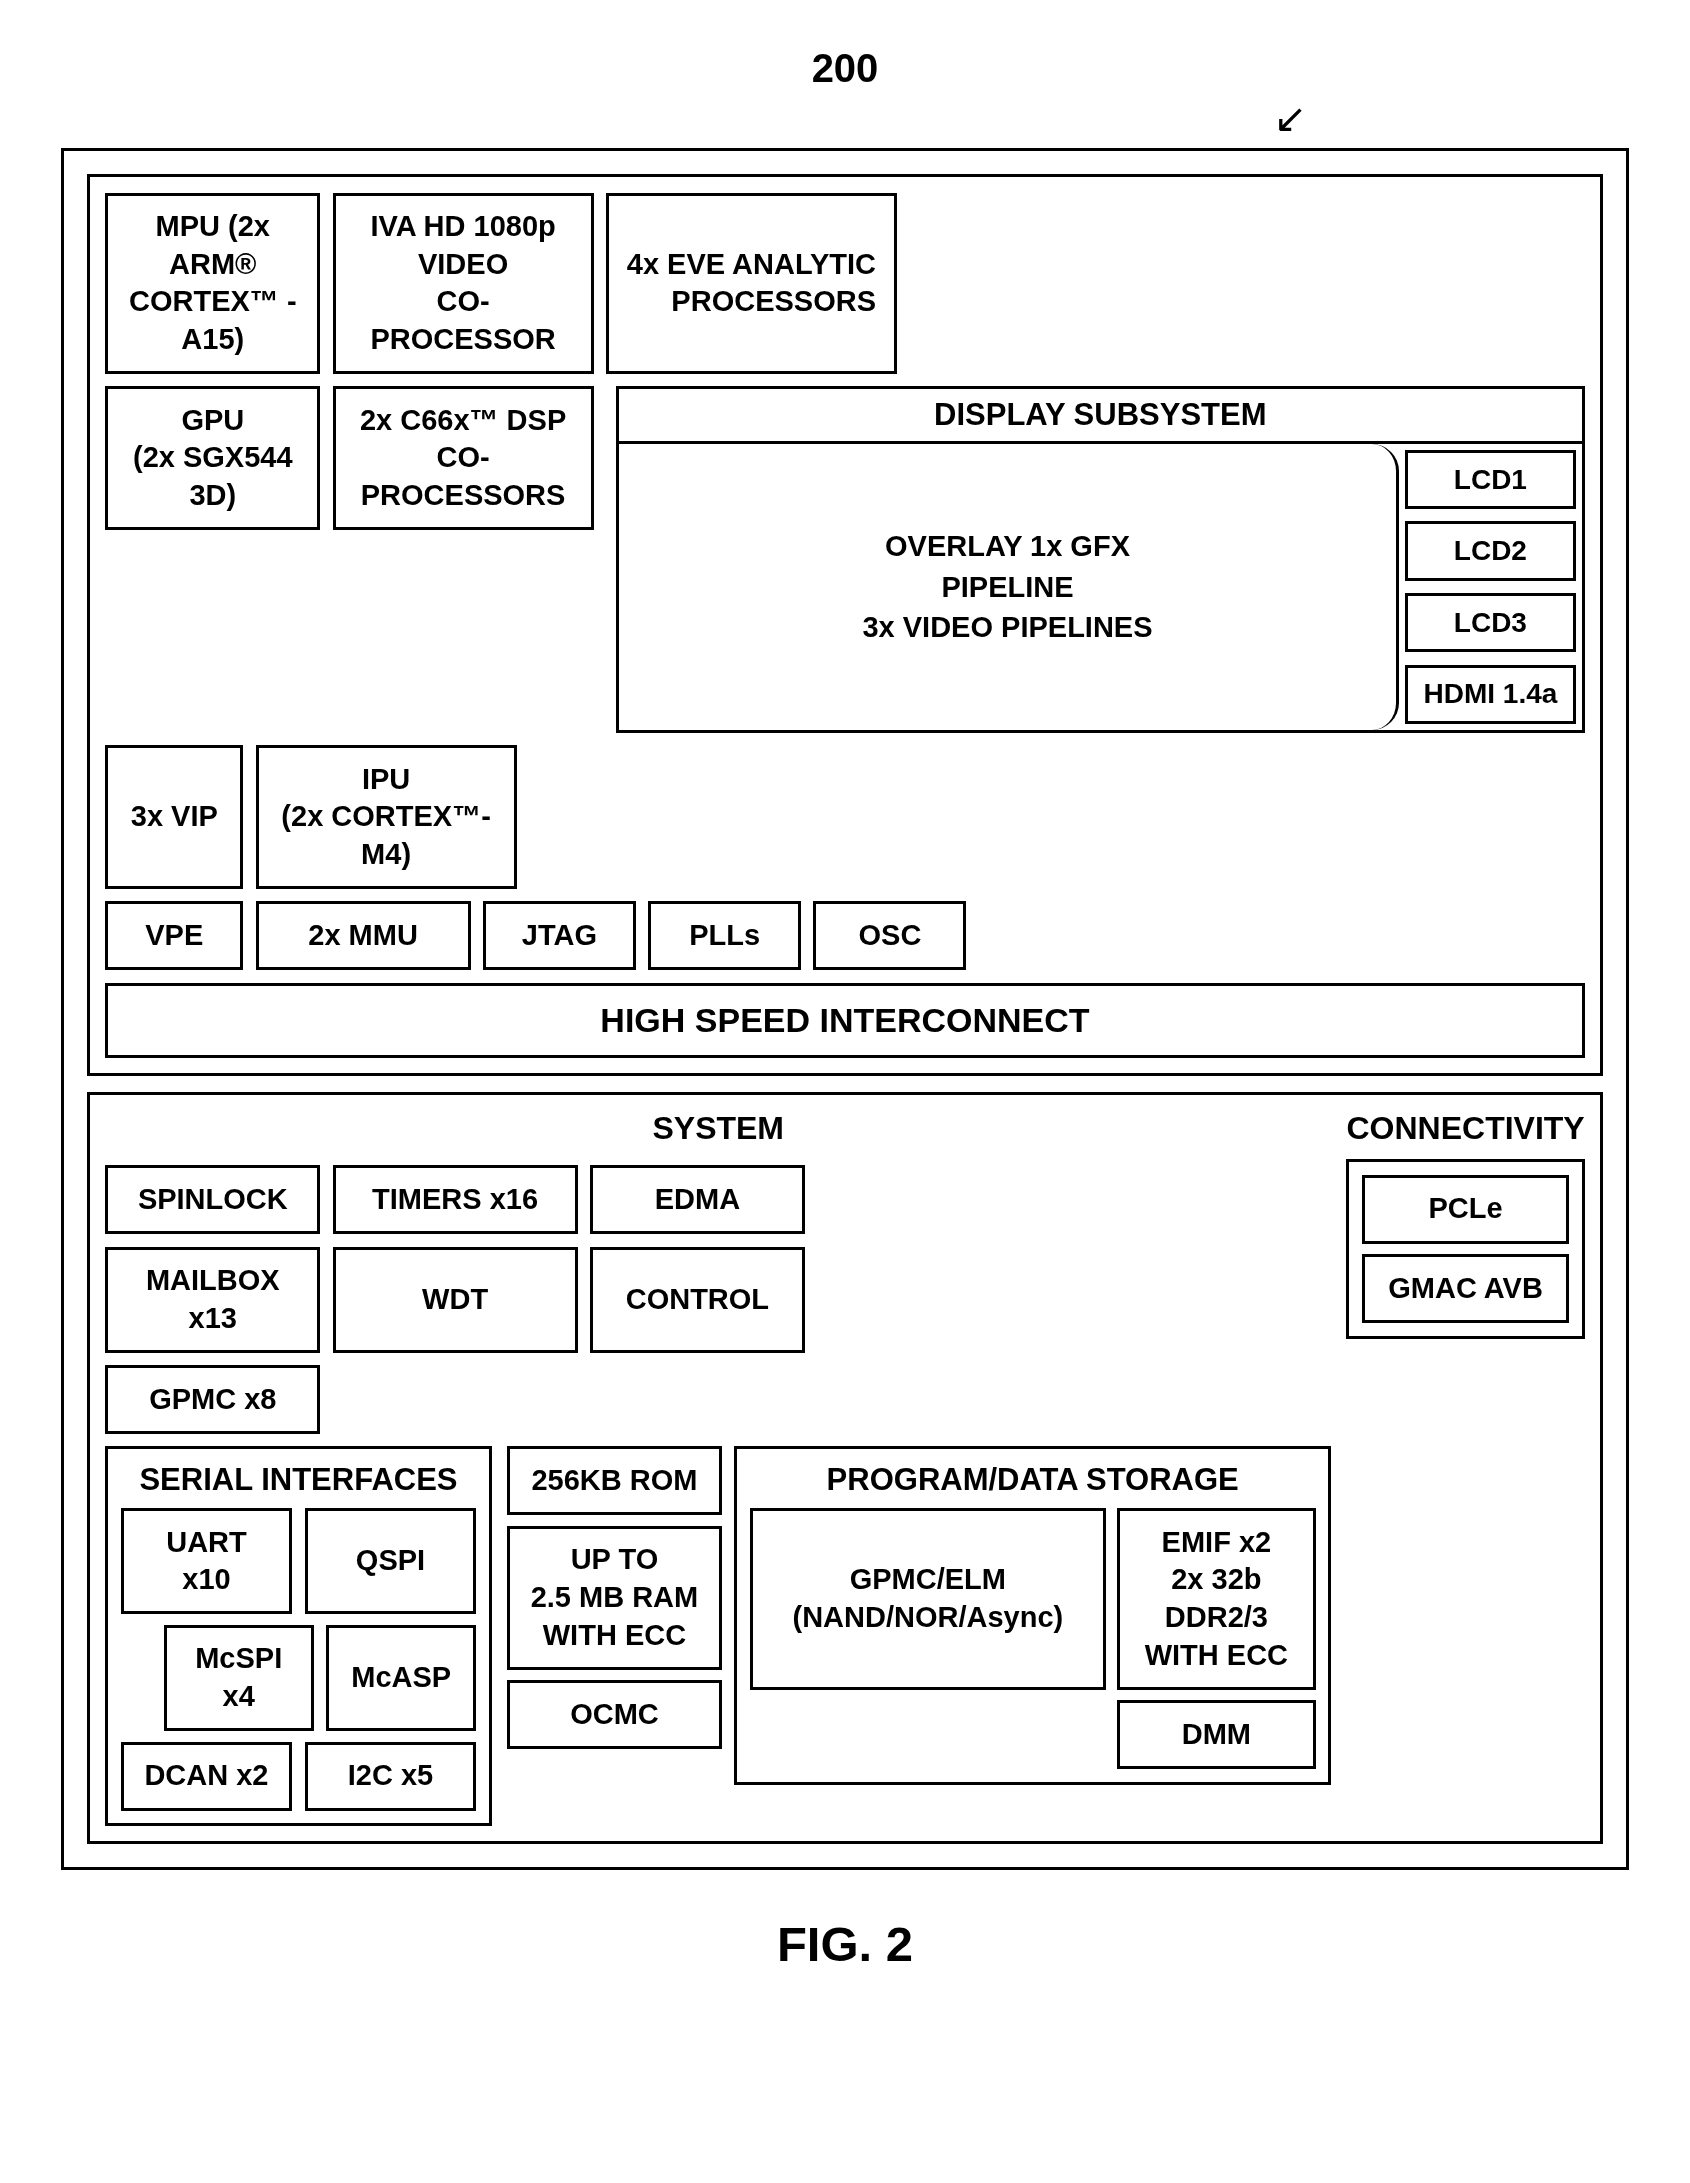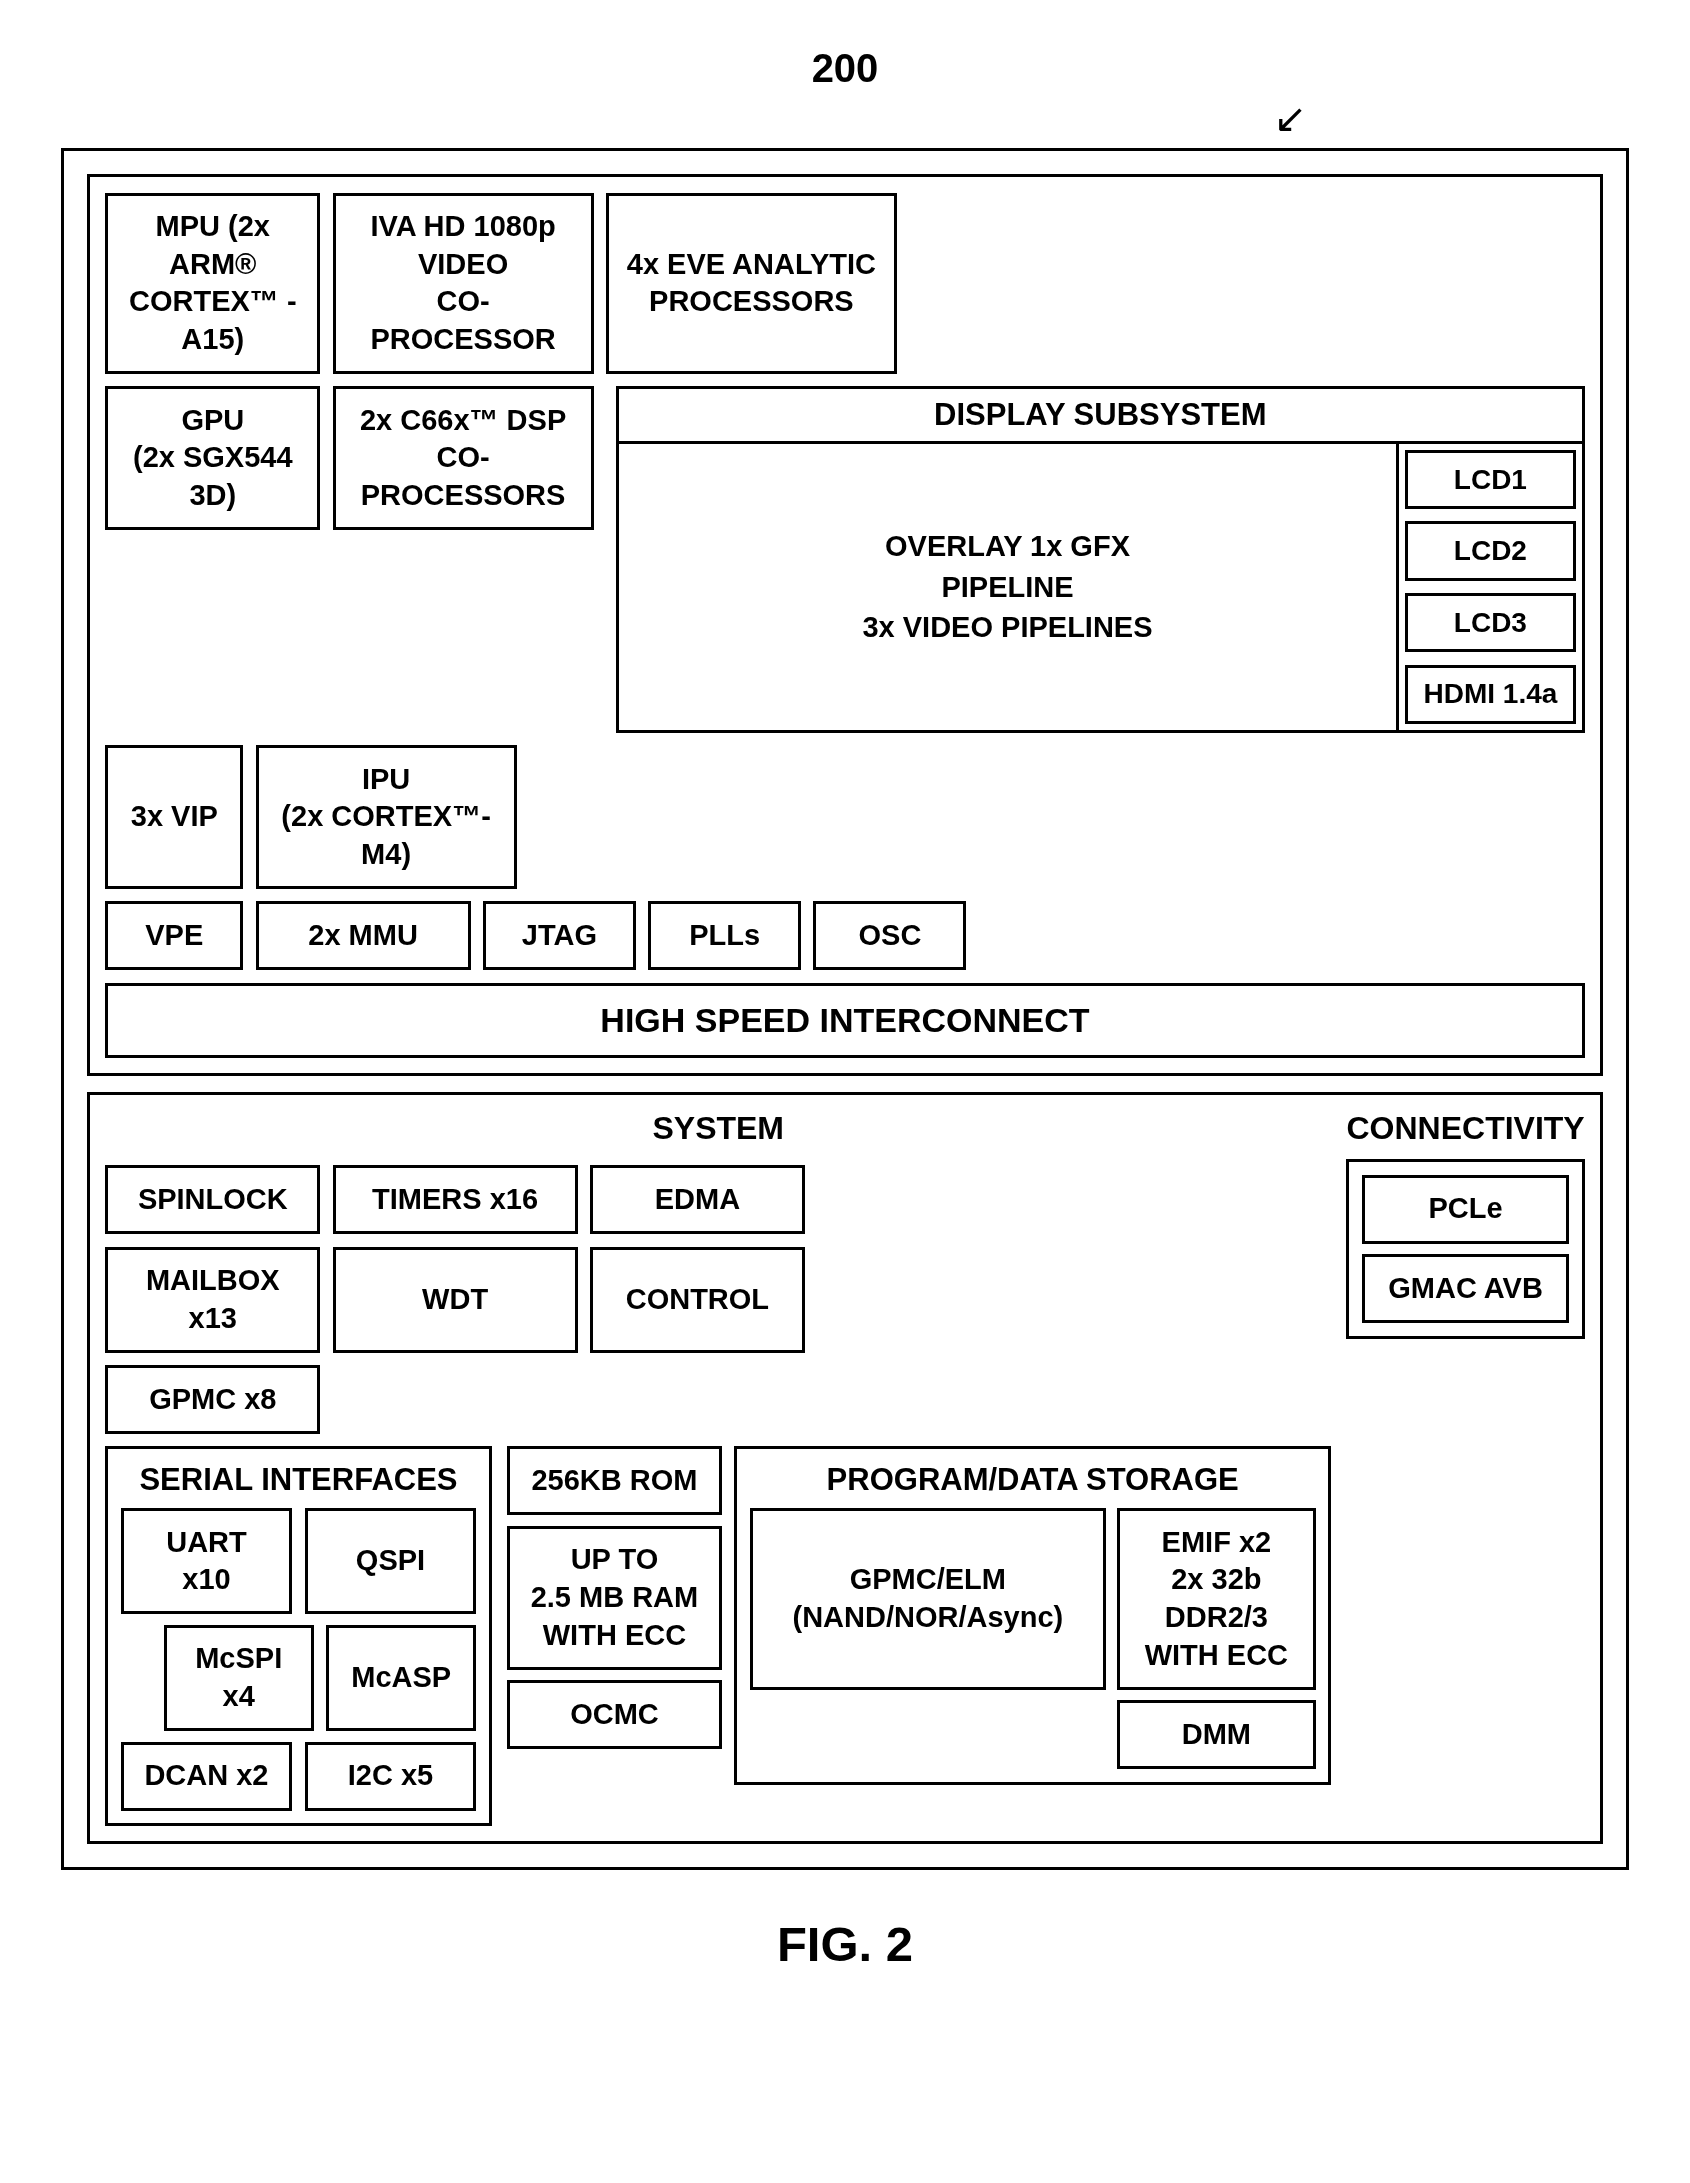--- a/index.html
+++ b/index.html
@@ -265,39 +265,39 @@
 
   <div class="main-box">
 
     <div class="upper-section">
 
       <div class="row">
         <div class="block block-mpu" style="white-space:pre-line;">MPU (2x ARM®
 CORTEX™ -A15)</div>
         <div class="block block-iva" style="white-space:pre-line;">IVA HD 1080p VIDEO
 CO-PROCESSOR</div>
-        <div class="block block-eve" style="white-space:pre-line;">4x EVE ANALYTIC
+        <div class="block block-eve" style="white-space:pre-line;text-align:right;">4x EVE ANALYTIC
 PROCESSORS</div>
         <div style="flex:1;"></div>
       </div>
 
       <div class="row" style="align-items:stretch;">
         <div class="two-col" style="flex:0 0 215px;">
           <div class="block block-gpu" style="white-space:pre-line; flex:0 0 auto;">GPU
 (2x SGX544 3D)</div>
         </div>
         <div class="two-col" style="flex:0 0 261px;">
           <div class="block block-dsp" style="white-space:pre-line; flex:0 0 auto;">2x C66x™ DSP
 CO-PROCESSORS</div>
         </div>
 
         <div class="display-subsystem" style="flex:1;margin-left:10px;">
           <div class="display-label">DISPLAY SUBSYSTEM</div>
           <div class="display-inner">
-            <div class="overlay-block" style="white-space:pre-line;">OVERLAY 1x GFX
+            <div class="overlay-block" style="white-space:pre-line;border-radius:27px;">OVERLAY 1x GFX
 PIPELINE
 3x VIDEO PIPELINES</div>
             <div class="lcd-column">
               <div class="lcd-block">LCD1</div>
               <div class="lcd-block">LCD2</div>
               <div class="lcd-block">LCD3</div>
               <div class="lcd-block">HDMI 1.4a</div>
             </div>
           </div>
         </div>

